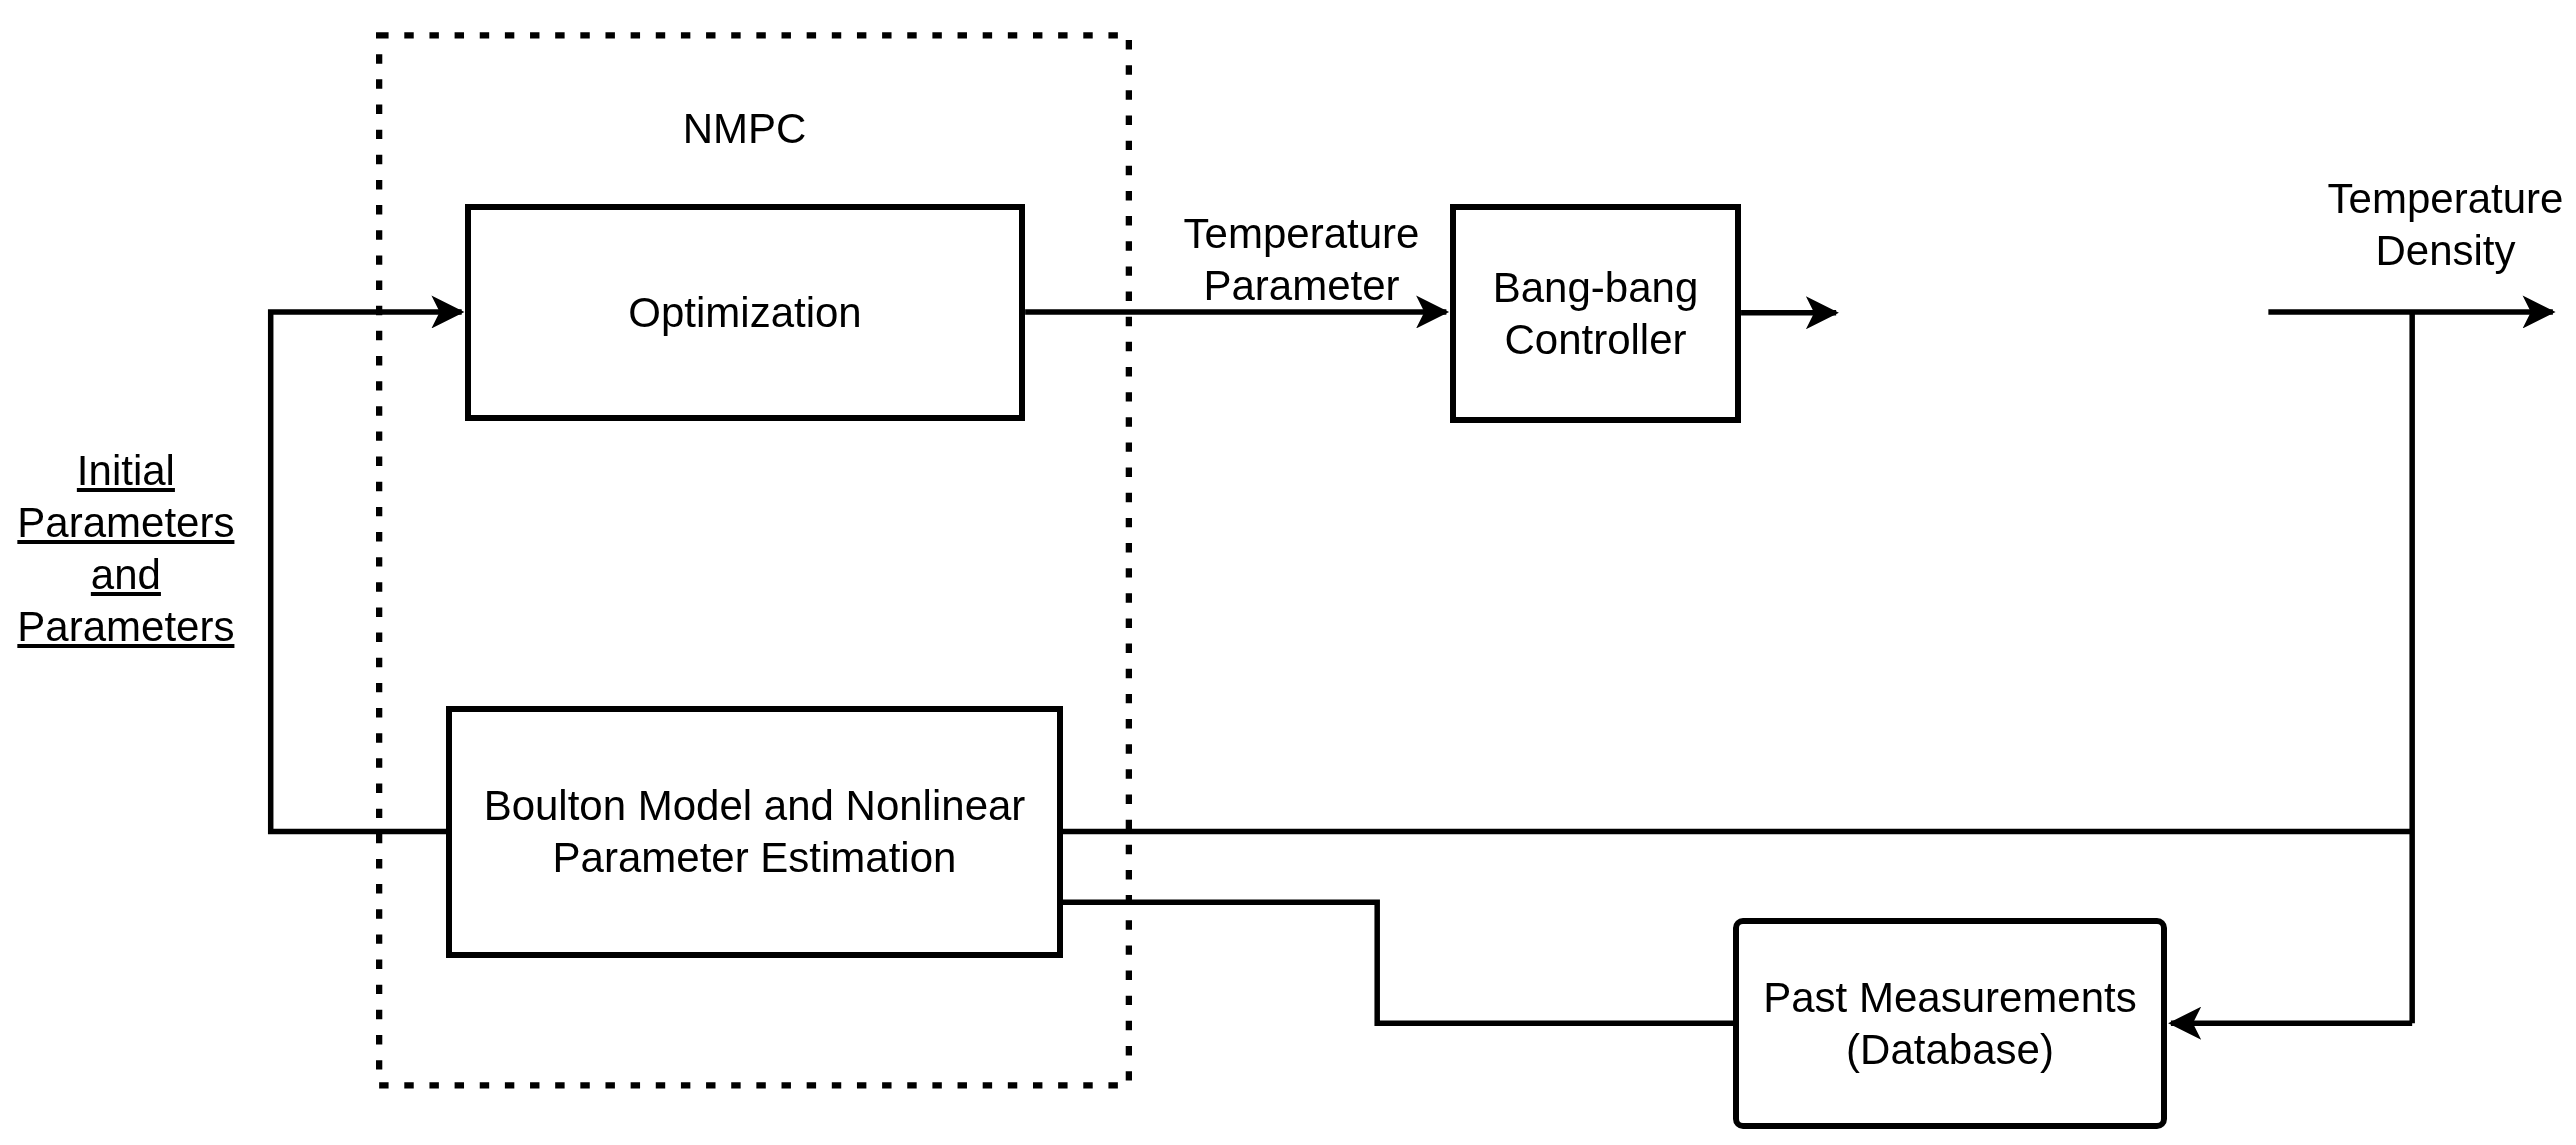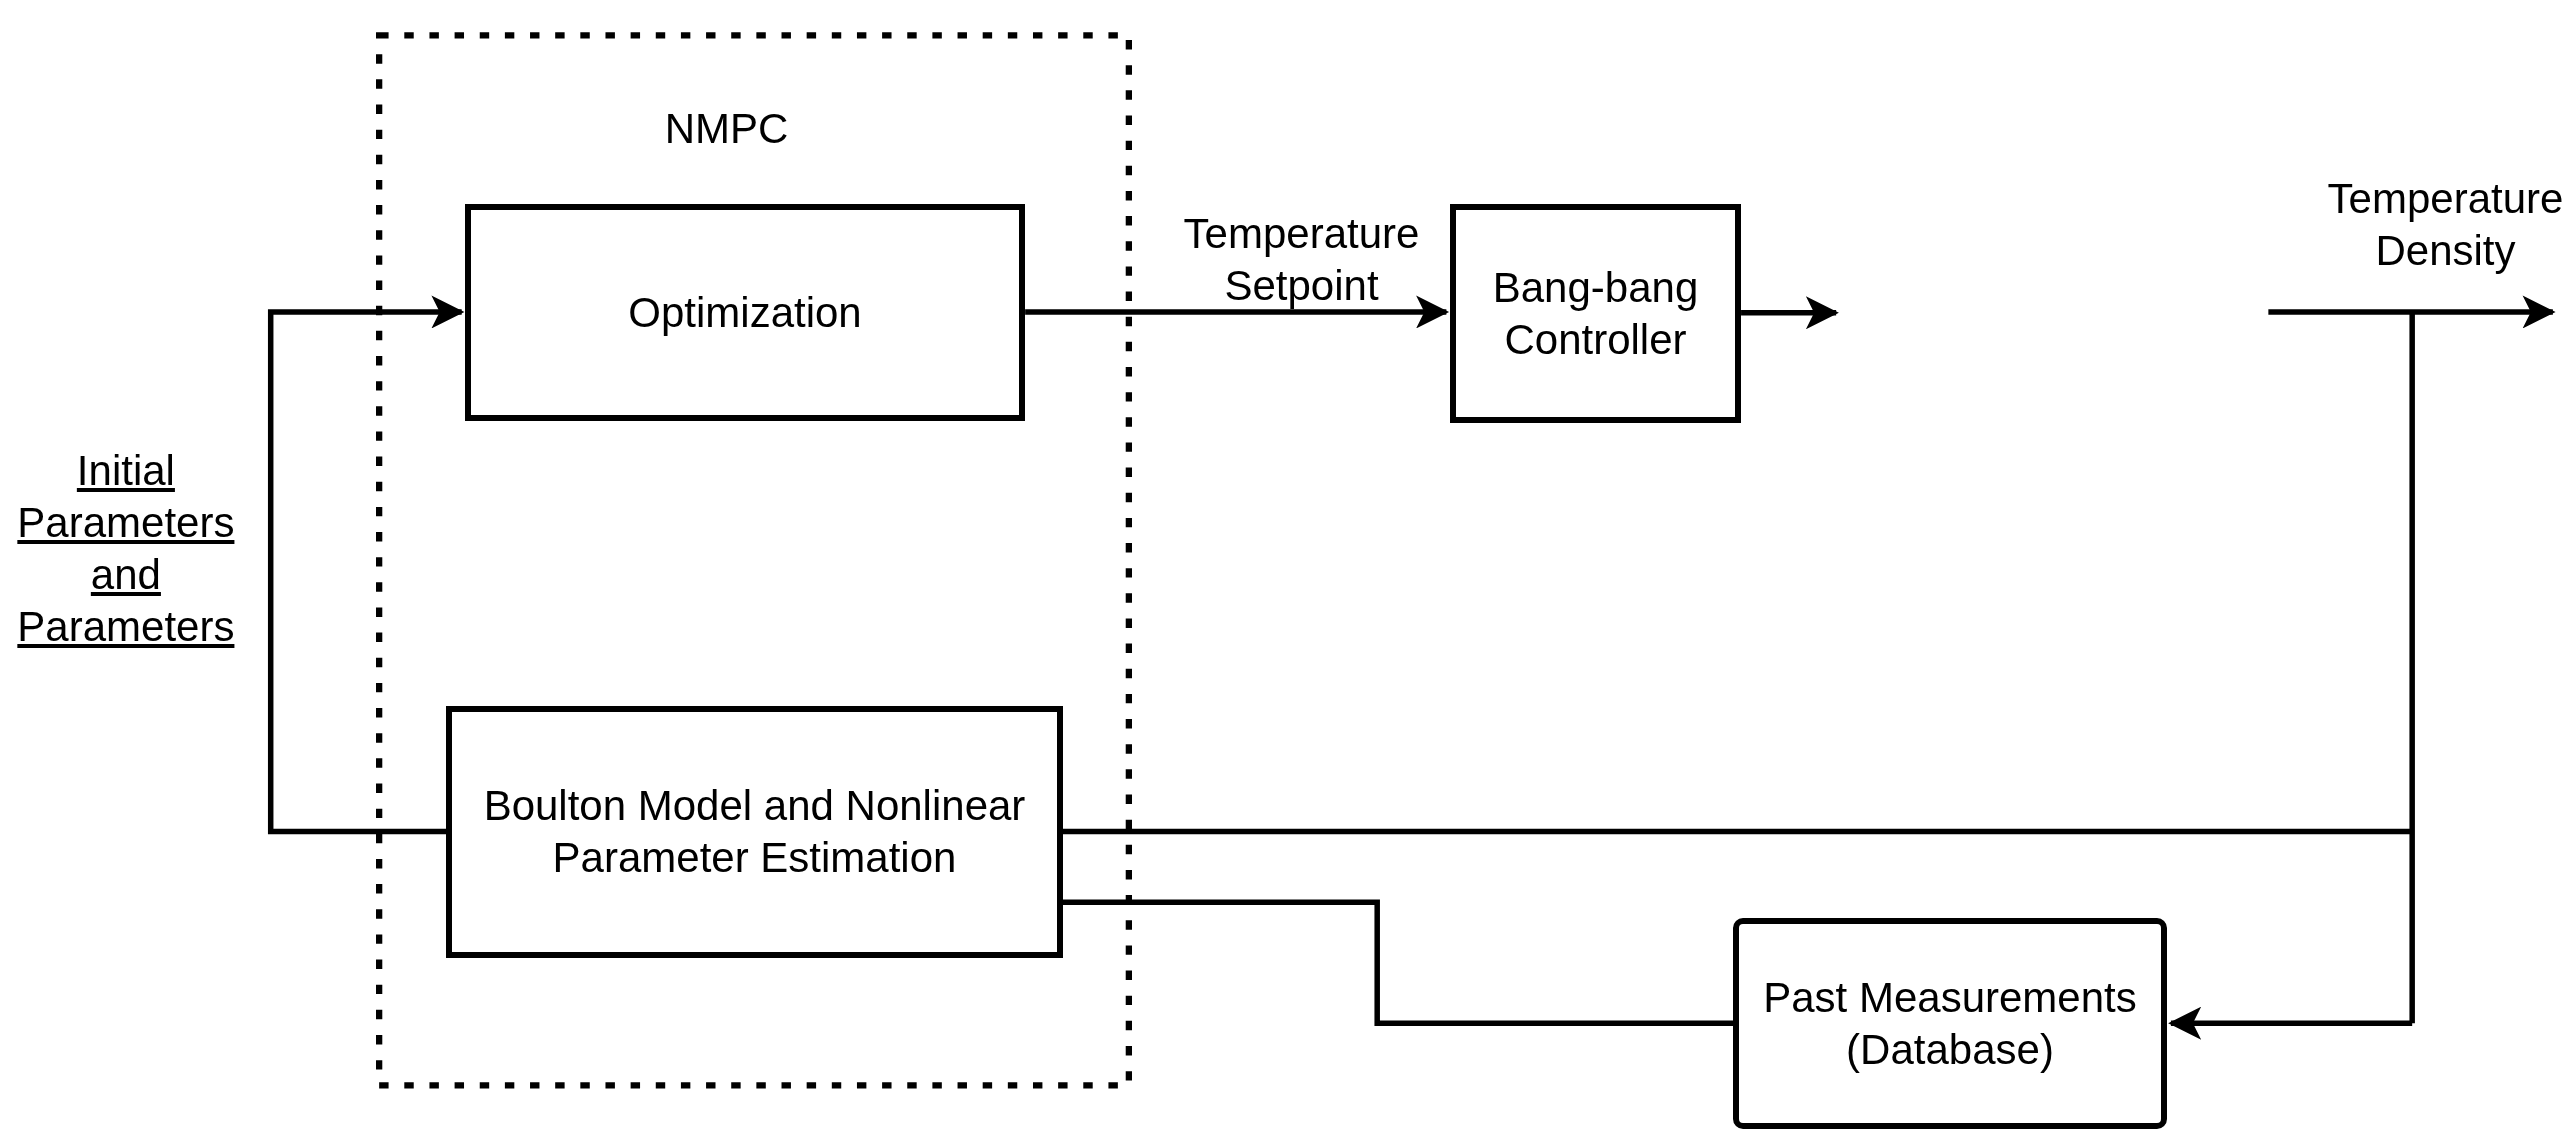--- a/index.html
+++ b/index.html
@@ -64,21 +64,21 @@
 
     <polyline class="wire" points="3069,397 3069,1302"></polyline>
 
     <polyline class="wire" points="3069,1058 1304,1058" marker-end="url(#arrow)"></polyline>
 
     <polyline class="wire" points="3069,1302 2762,1302" marker-end="url(#arrow)"></polyline>
 
     <polyline class="wire" points="2205,1302 1752,1302 1752,1148 1304,1148" marker-end="url(#arrow)"></polyline>
   </svg>
 
-  <div class="free-label" style="left:589px; top:103px; width:275px;">
+  <div class="free-label" style="left:607px; top:103px; width:275px;">
     <div>NMPC</div>
   </div>
 
   <div class="block" style="left:465px; top:204px; width:560px; height:217px;">
     <div>Optimization</div>
   </div>
 
   <div class="block" style="left:1450px; top:204px; width:291px; height:219px;">
     <div>Bang-bang</div>
     <div>Controller</div>
@@ -90,21 +90,21 @@
     <div>Parameter Estimation</div>
   </div>
 
   <div class="block" style="left:1733px; top:918px; width:434px; height:211px;border-radius:10px;">
     <div>Past Measurements</div>
     <div>(Database)</div>
   </div>
 
   <div class="free-label" style="left:1105px; top:208px; width:393px;">
     <div>Temperature</div>
-    <div>Setpoint</div>
+    <div>Parameter</div>
   </div>
 
   <div class="free-label" style="left:2296px; top:173px; width:299px;">
     <div>Temperature</div>
     <div>Density</div>
   </div>
 
   <div class="free-label" style="left:7.9px; top:445px; width:236px;text-decoration:underline;">
     <div>Initial</div>
     <div>Parameters</div>

